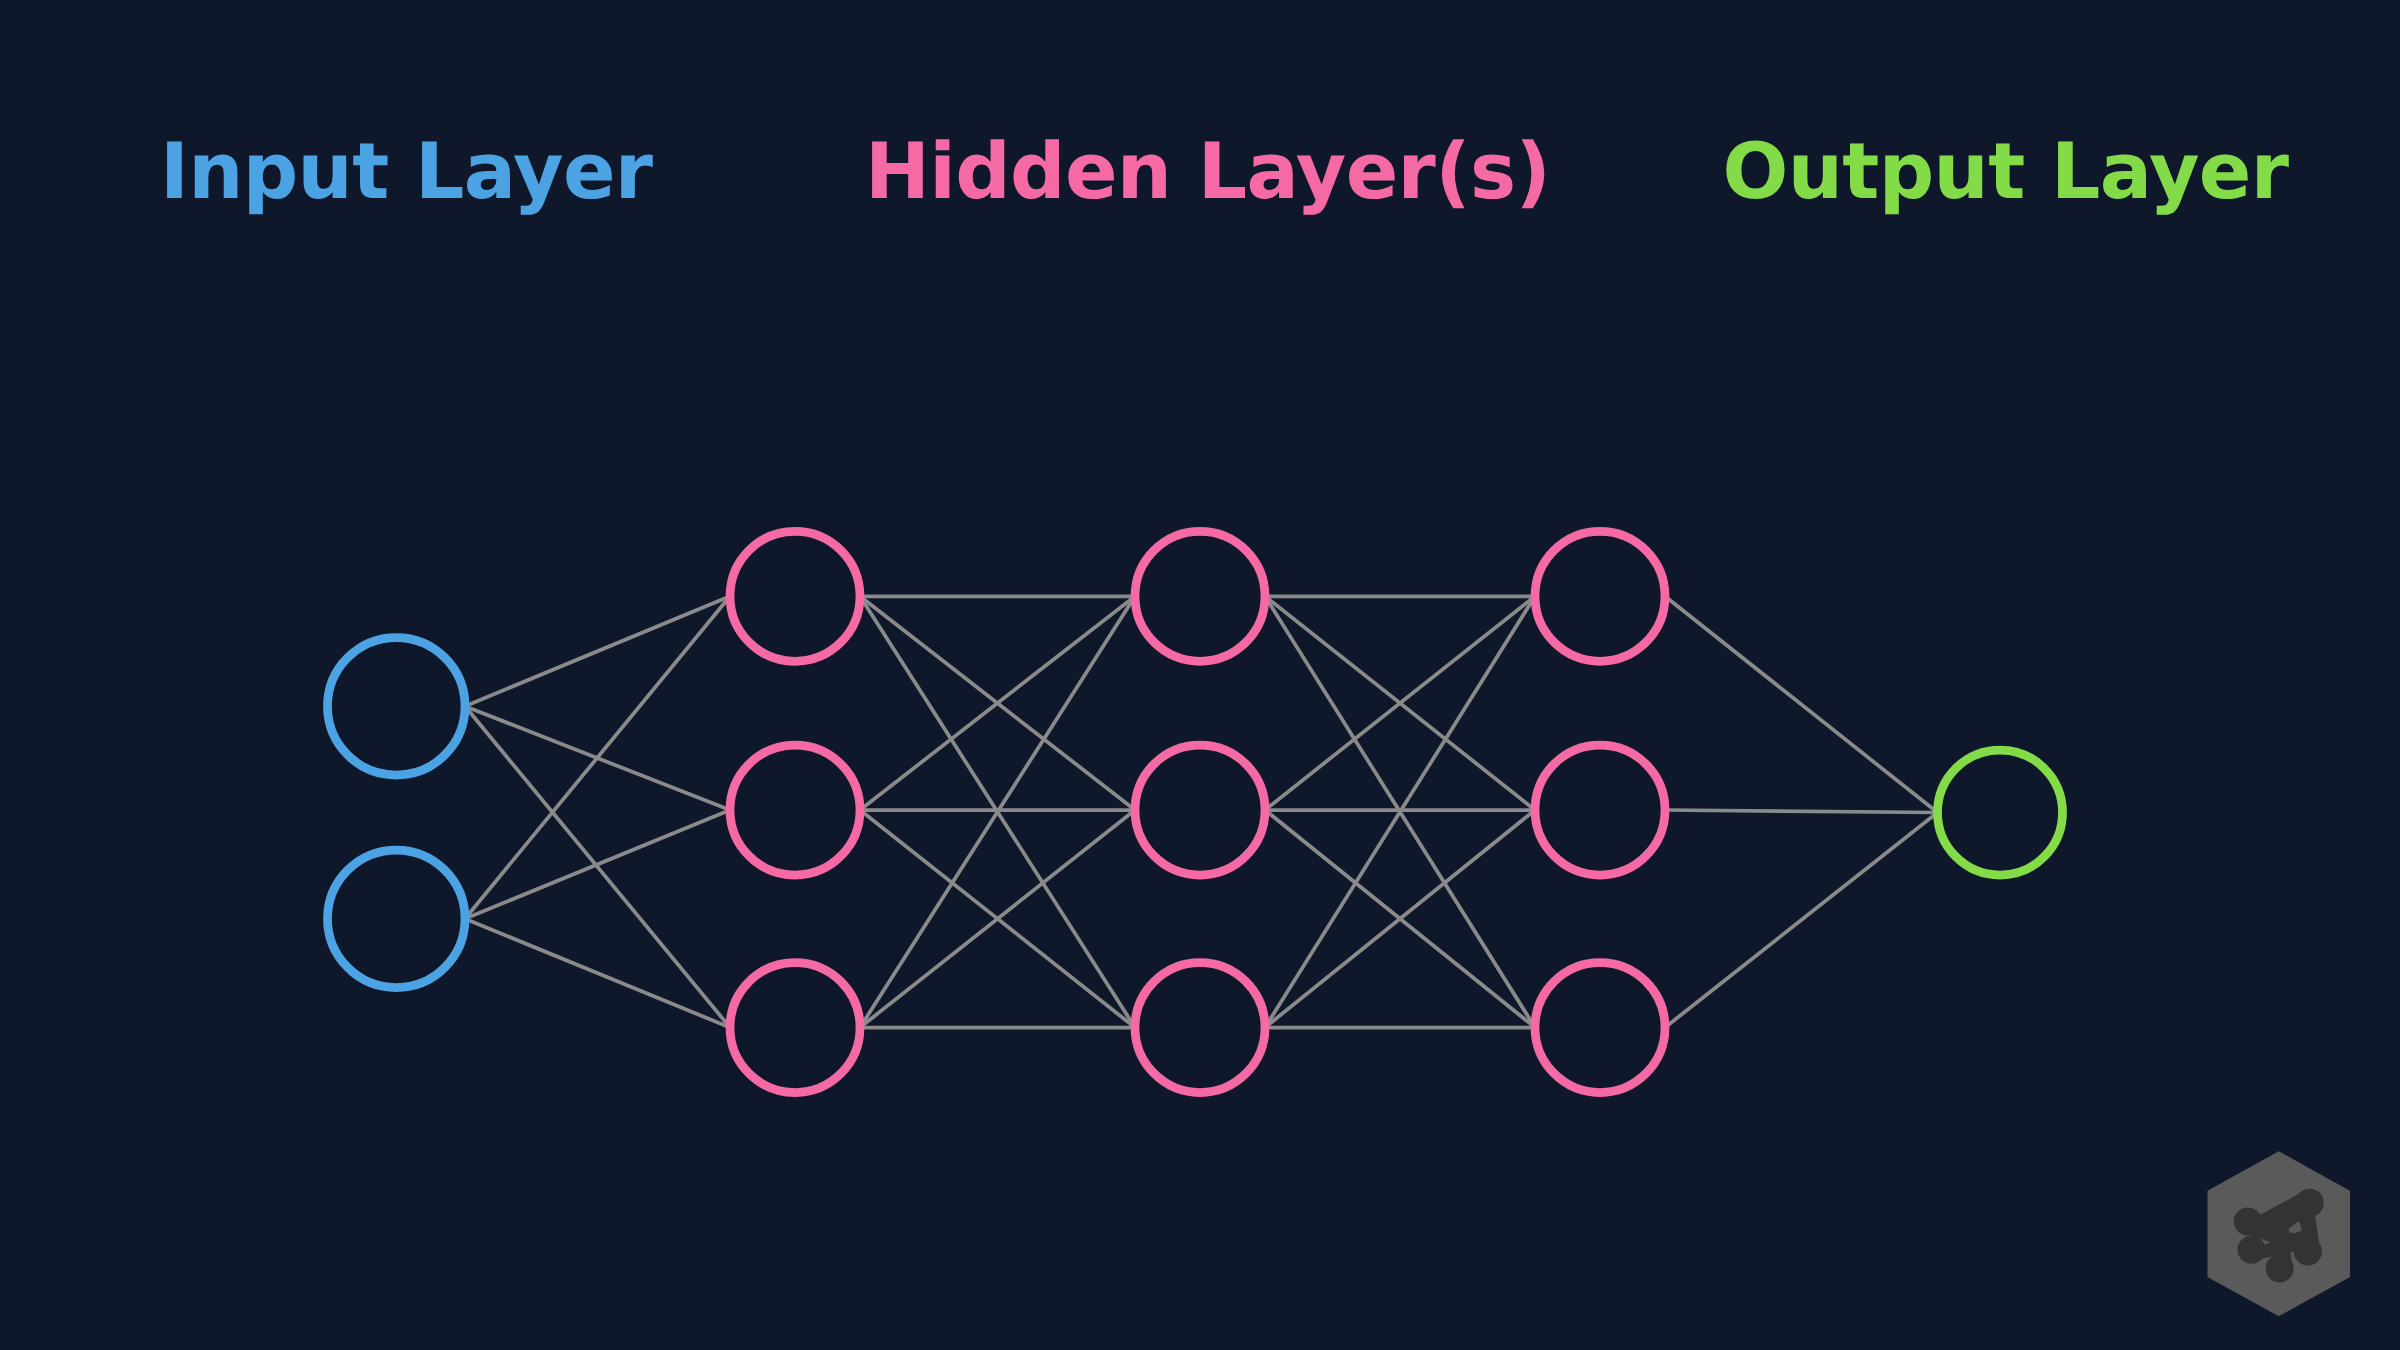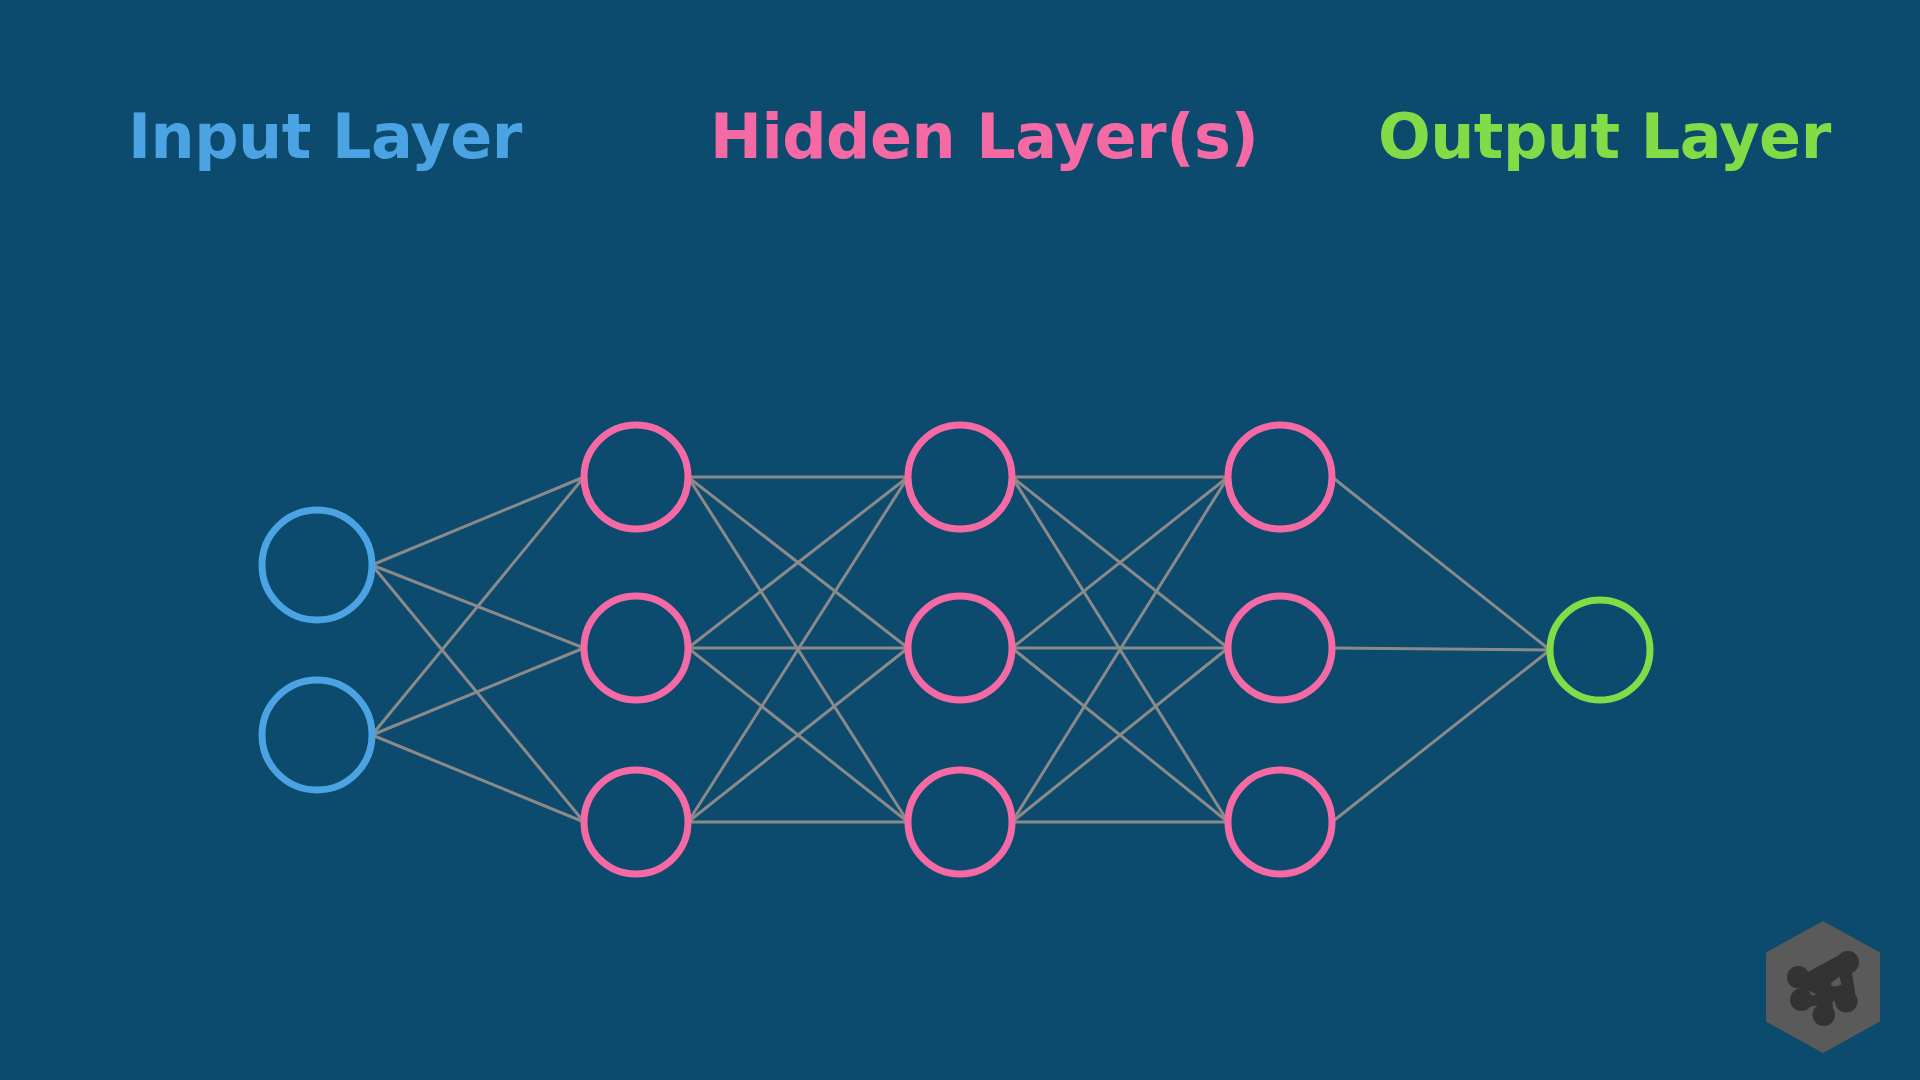--- a/index.html
+++ b/index.html
@@ -70,25 +70,25 @@
     bottom: 18px;
     width: 150px;
     height: 150px;
     opacity: 1;
     pointer-events: none;
   }
 </style>
 </head>
 <body style="background: rgb(51, 51, 51);">
 
-<div id="stage" style="background: #0c4a6e;">
+<div id="stage" style="background: #0f172a;">
 
   <div class="layer-labels">
     <div class="layer-label" id="label-input" style="color: rgb(75, 163, 227);">Input Layer</div>
-    <div class="layer-label" id="label-hidden" style="color: rgb(245, 106, 165); margin-left: 18px;">Hidden Layer(s)</div>
+    <div class="layer-label" id="label-hidden" style="color: rgb(245, 106, 165);">Hidden Layer(s)</div>
     <div class="layer-label" id="label-output" style="color: rgb(132, 219, 72);">Output Layer</div>
   </div>
 
   <svg id="network" viewBox="0 0 1920 1080">
     <g id="edges-group">
         <line x1="372" y1="565" x2="584" y2="477" stroke="#8A8A8A" stroke-width="3" class="edge"></line>
         <line x1="372" y1="565" x2="584" y2="648" stroke="#8A8A8A" stroke-width="3" class="edge"></line>
         <line x1="372" y1="565" x2="584" y2="822" stroke="#8A8A8A" stroke-width="3" class="edge"></line>
         <line x1="372" y1="735" x2="584" y2="477" stroke="#8A8A8A" stroke-width="3" class="edge"></line>
         <line x1="372" y1="735" x2="584" y2="648" stroke="#8A8A8A" stroke-width="3" class="edge"></line>

